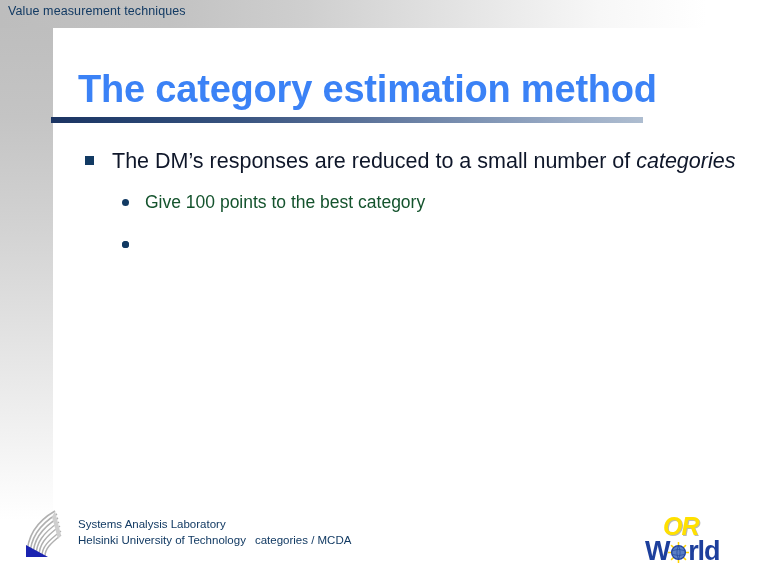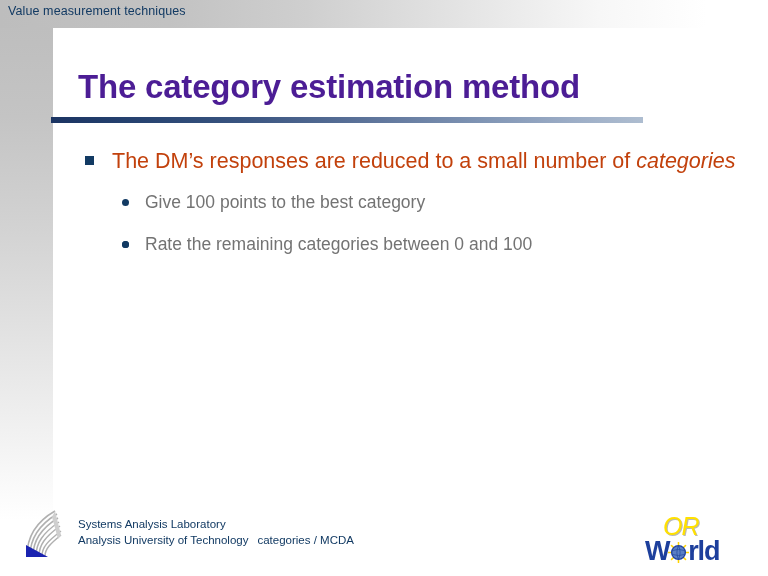--- a/index.html
+++ b/index.html
@@ -50,23 +50,23 @@
     color: #123a63;
     letter-spacing: 0.1px;
     white-space: nowrap;
   }
 
   
   .title {
     position: absolute;
     left: 78px;
     top: 68px;
-    font-size: 33px;
+    font-size: 38px;
     font-weight: bold;
-    color: #4c1d95;
+    color: #3b82f6;
     letter-spacing: -0.2px;
     white-space: nowrap;
   }
   .title-rule {
     position: absolute;
     left: 51px;
     top: 117px;
     width: 592px;
     height: 6px;
     background: linear-gradient(to right, #1b3462 0%, #24406e 12%, #395480 32%, #5a7198 52%, #7e93b3 72%, #9cadc6 88%, #aebdd0 100%);
@@ -78,21 +78,21 @@
     left: 82px;
     top: 146px;
     width: 660px;
   }
   .bullet-l1 {
     position: relative;
     padding-left: 30px;
     margin-bottom: 2px;
     font-size: 21.5px;
     line-height: 30px;
-    color: #c2410c;
+    color: #0f172a;
   }
   .bullet-l1 .marker {
     position: absolute;
     left: 3px;
     top: 10px;
     width: 9px;
     height: 9px;
     background: #123a63;
   }
   .bullet-l1 .ital {
@@ -101,21 +101,21 @@
 
   .sublist {
     margin-top: 10px;
     padding-left: 36px;
   }
   .bullet-l2 {
     position: relative;
     padding-left: 27px;
     font-size: 17.5px;
     line-height: 29.5px;
-    color: #737373;
+    color: #14532d;
     margin-top: 12px;
   }
   .bullet-l2 .marker-dot {
     position: absolute;
     left: 4px;
     top: 11px;
     width: 7px;
     height: 7px;
     border-radius: 50%;
     background: #123a63;
@@ -160,21 +160,21 @@
   .orworld {
     position: absolute;
     left: 645px;
     top: 512px;
   }
   .or-text {
     position: absolute;
     left: 18px;
     top: 0px;
     font-size: 25px;
-    font-weight: normal;
+    font-weight: bold;
     font-style: italic;
     color: #ffe000;
     letter-spacing: -1px;
     text-shadow: 1px 1px 0 #b9b9b9;
   }
   .world-wrap {
     position: absolute;
     left: 0px;
     top: 24px;
     font-size: 27px;
@@ -221,21 +221,20 @@
     <div class="sublist">
       <div class="bullet-l2">
         <span class="marker-dot"></span>
         <span>Give 100 points to the best category</span>
       </div>
       <div class="bullet-l2">
         <span class="marker-dot"></span>
       </div>
       <div class="bullet-l2">
         <span class="marker-dot"></span>
-        <span>Rate the remaining categories between 0 and 100</span>
       </div>
     </div>
 
   </div>
 
   <div class="footer">
     <svg class="tkk-logo" viewBox="0 0 42 52">
       <g fill="none" stroke="#b0b0b0" stroke-width="1.5">
         <path d="M3 47 C3 30 10 14 31 2"></path>
         <path d="M6 47 C6 31 13 17 33 5"></path>
@@ -244,21 +243,21 @@
         <path d="M15 47 C15 36 21 28 36 17"></path>
         <path d="M18 47 C18 38 24 32 37 22"></path>
         <path d="M21 47 C21 40 26 35 37 26"></path>
       </g>
       <path d="M31 2 L37 26 L34 30 L28 8 Z" fill="#cfcfcf"></path>
       <path d="M2 36 L24 48 L2 48 Z" fill="#1a23b0"></path>
     </svg>
     <div class="footer-text">
       <div>Systems Analysis Laboratory</div>
       <div class="unit-line">
-        <span>Analysis University of Technology</span><span>categories / MCDA</span>
+        <span>Helsinki University of Technology</span><span>categories / MCDA</span>
       </div>
     </div>
   </div>
 
   <div class="orworld">
     <div class="or-text">OR</div>
     <div class="world-wrap">
       <span class="w-pre">W</span><span class="globe"><svg viewBox="0 0 22 22" width="21" height="21">
         <g stroke="#ffd400" stroke-width="1.6" stroke-linecap="round">
           <line x1="11" y1="0.5" x2="11" y2="3"></line>

